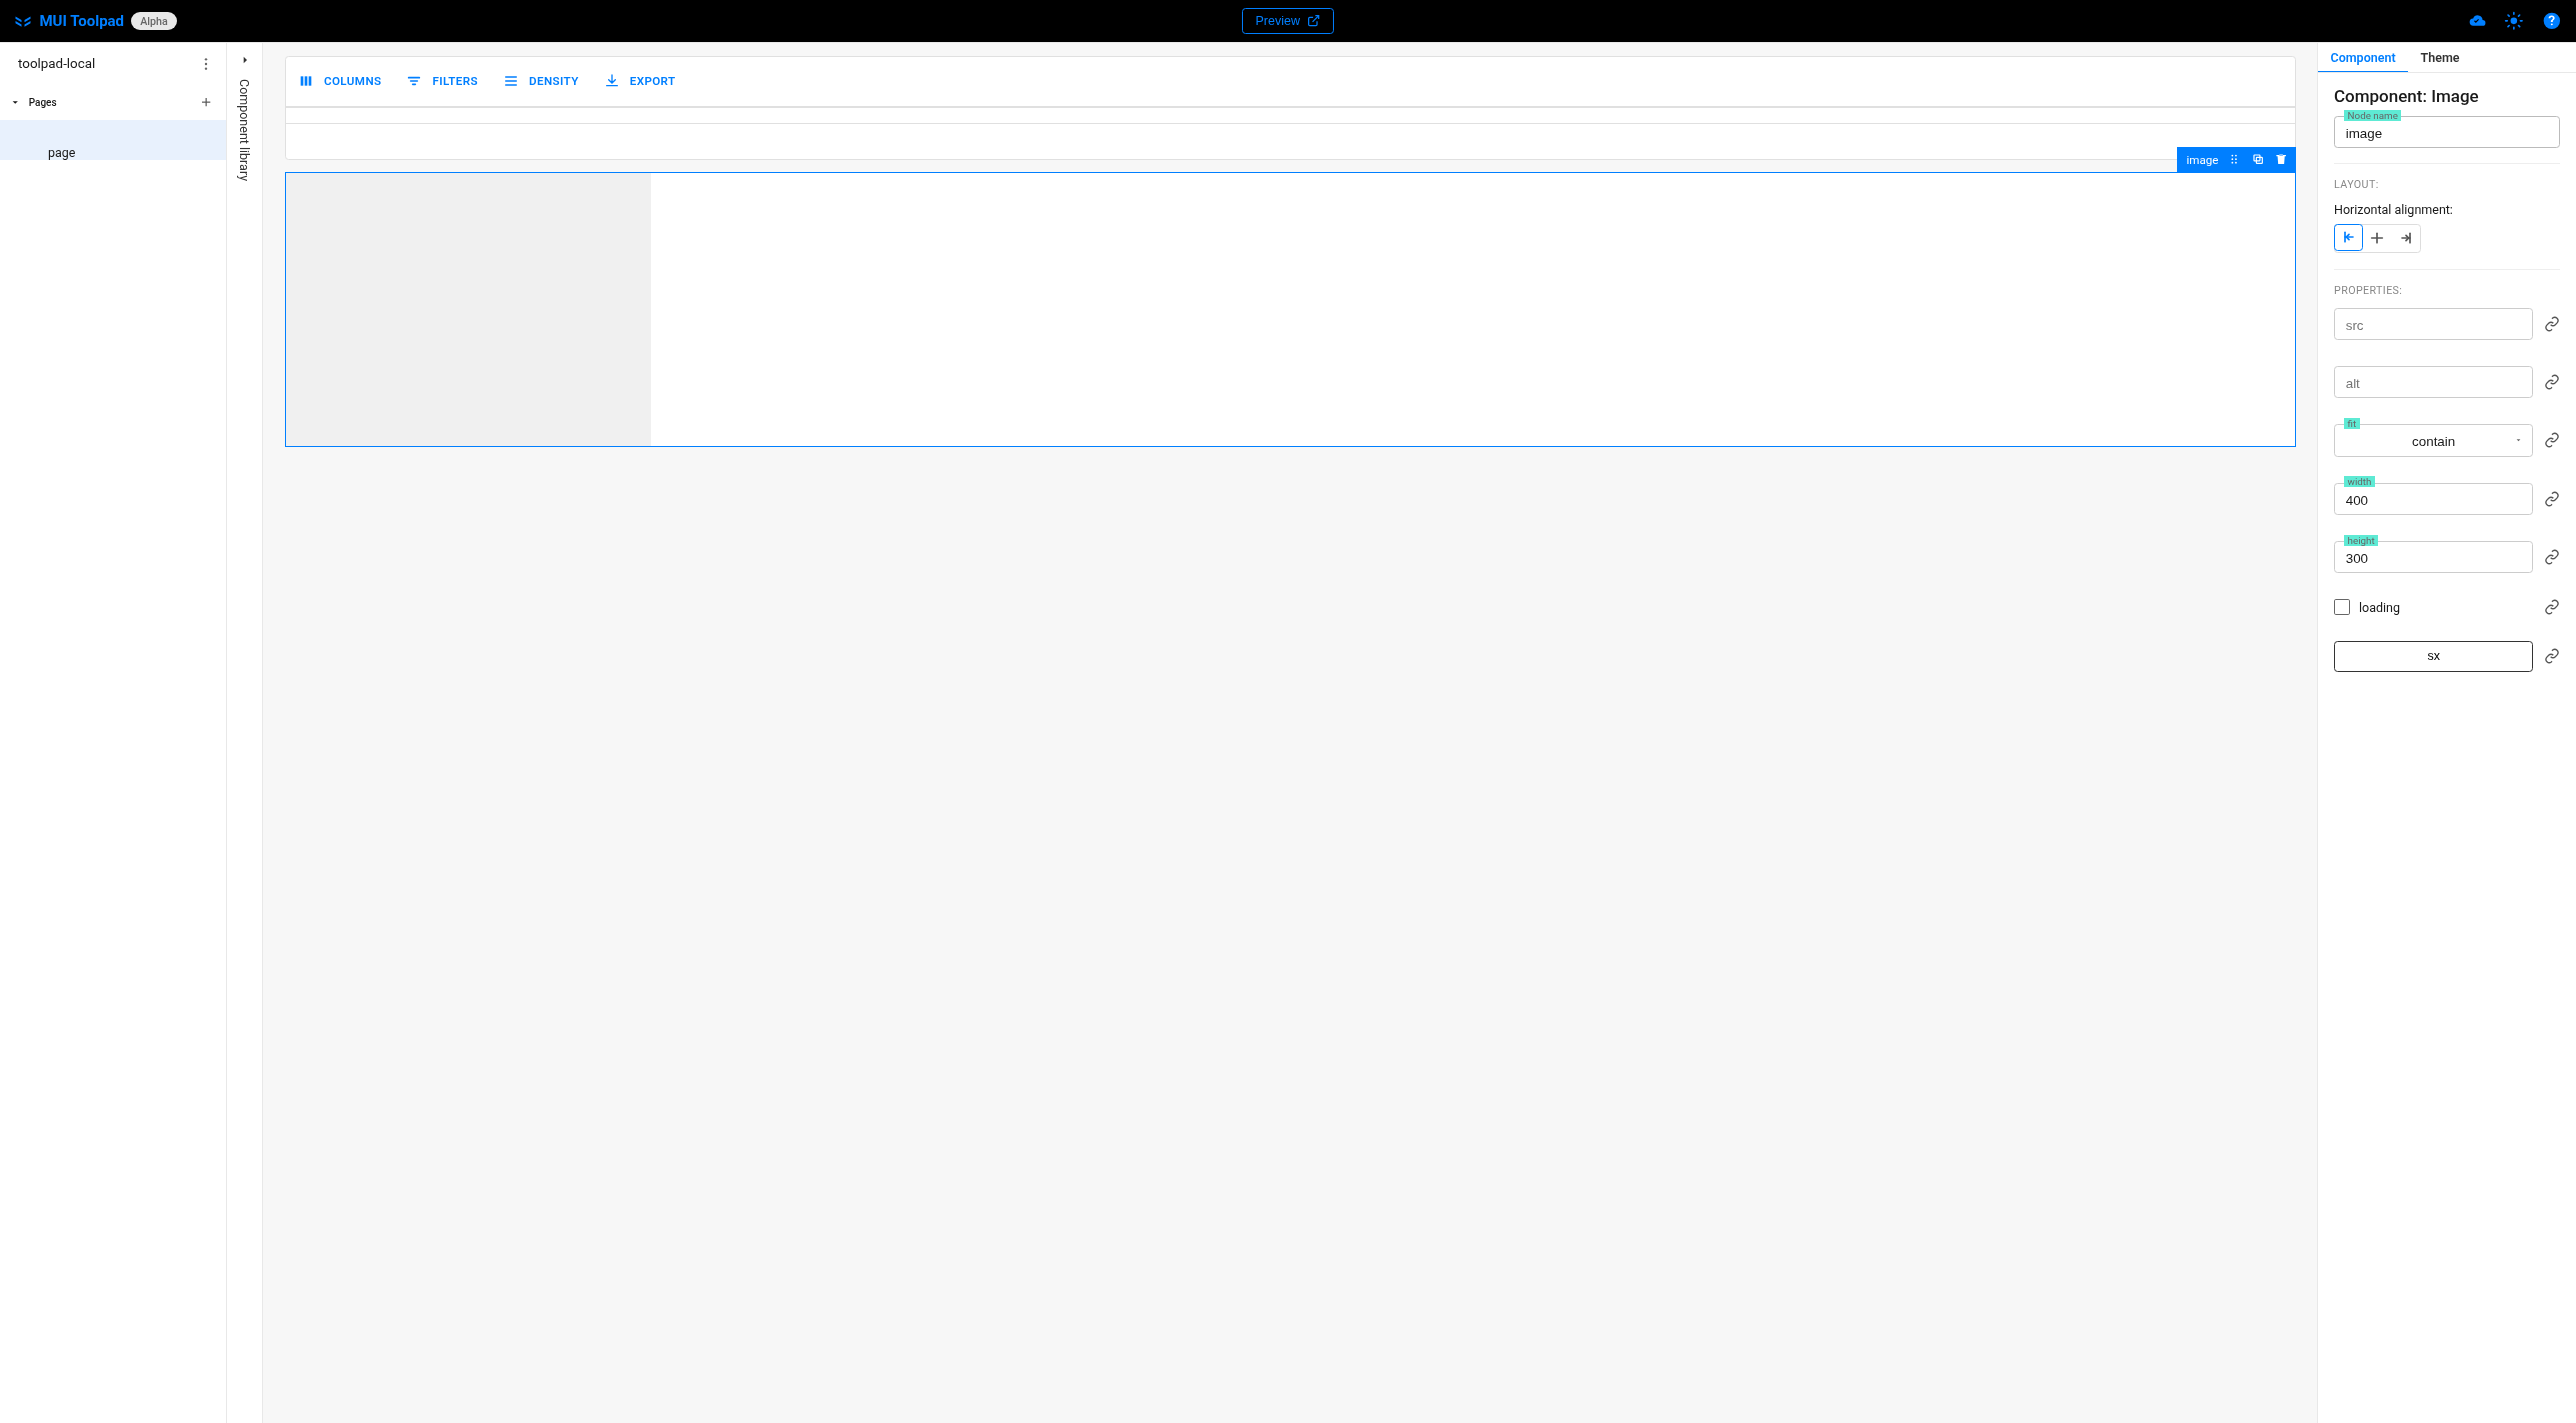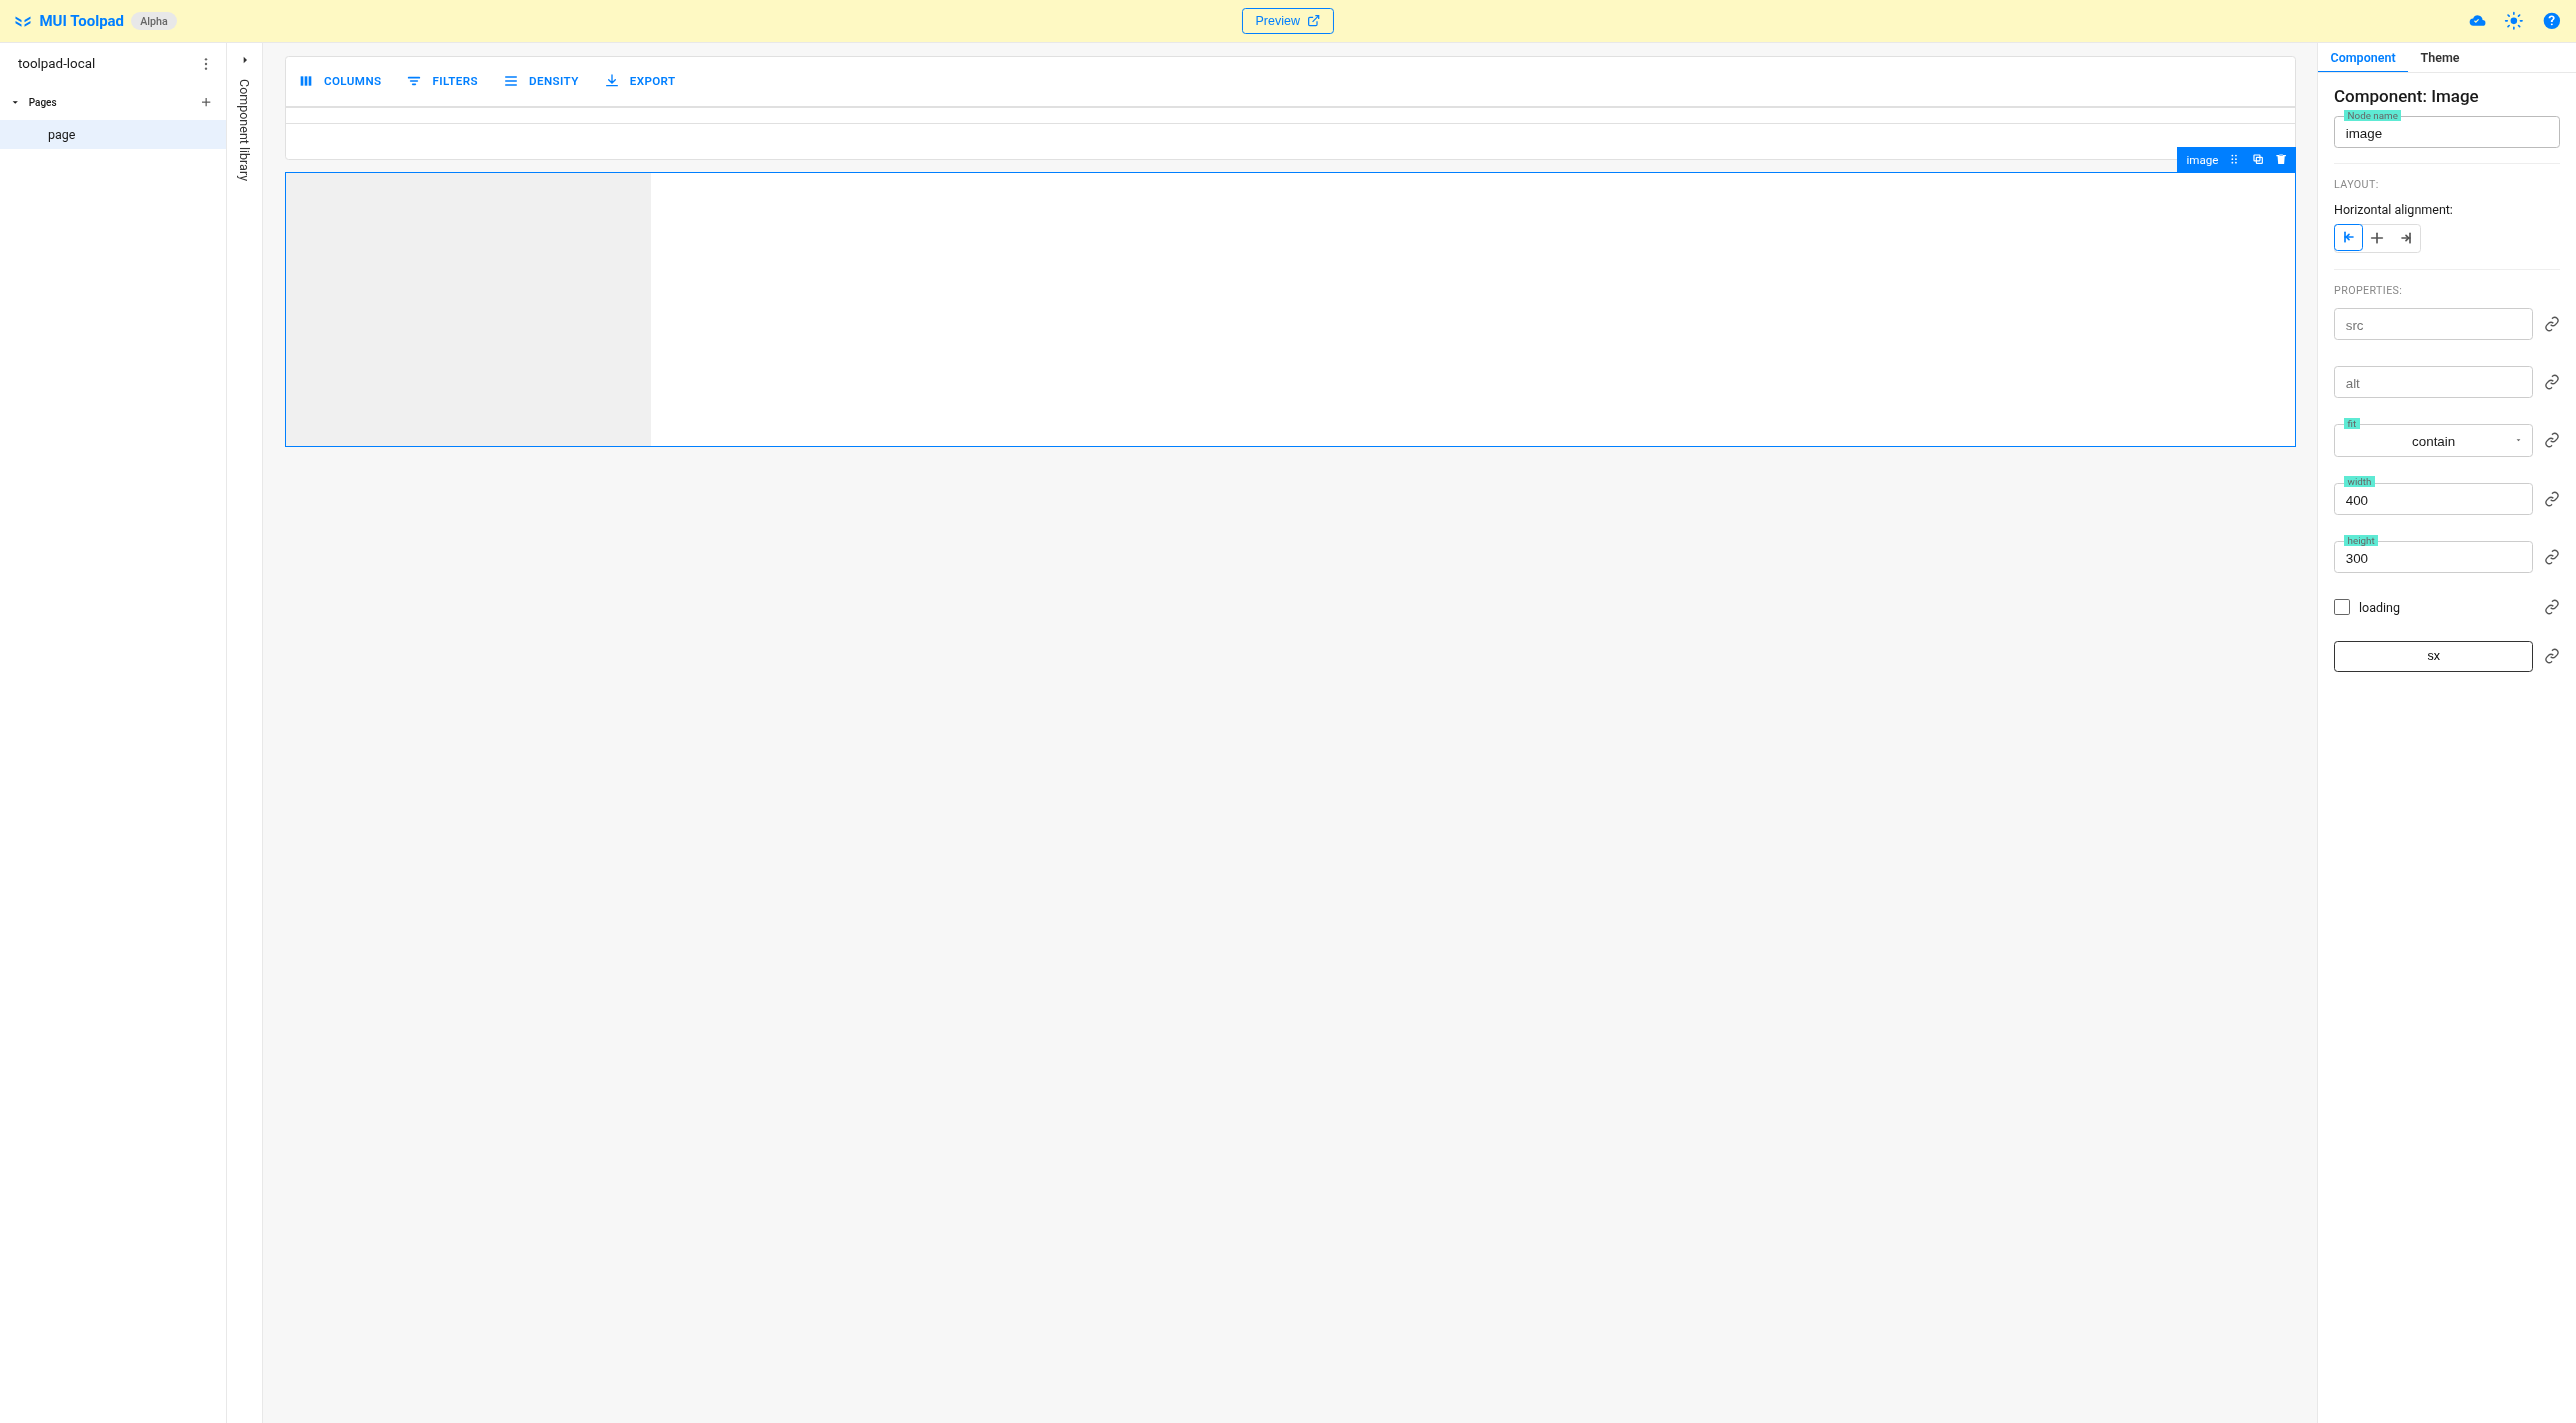--- a/index.html
+++ b/index.html
@@ -1,41 +1,41 @@
 <!DOCTYPE html>
 <html style="font-size:14.3px"><head>
 <meta charset="utf-8">
 <style>
 * { box-sizing: border-box; margin: 0; padding: 0; }
 body { font-family: -apple-system, BlinkMacSystemFont, "Segoe UI", Roboto, "Helvetica Neue", sans-serif; background: #f7f7f7; color: #1a1a1a; overflow: hidden; }
 .root { display: flex; flex-direction: column; height: 100vh; }
 
 
-.header { height: 43px; background: #fef9c3; border-bottom: 0.9px solid #e8e8e8; display: flex; align-items: center; padding: 0 14.3px; position: relative; }
+.header { height: 43px; background: #000000; border-bottom: 0.9px solid #e8e8e8; display: flex; align-items: center; padding: 0 14.3px; position: relative; }
 .header-left { display: flex; align-items: center; gap: 7.2px; }
 .logo { width: 18px; height: 18px; color: #007FFF; }
 .app-title { color: #007FFF; font-weight: 700; font-size: 15px; }
 .alpha-chip { background: #e8e8e8; color: #666; font-size: 10.7px; padding: 2.7px 9px; border-radius: 10.7px; font-weight: 500; }
 .header-center { position: absolute; left: 50%; transform: translateX(-50%); }
 .preview-btn { display: flex; align-items: center; gap: 7.2px; border: 0.9px solid #007FFF; background: transparent; color: #007FFF; padding: 5.4px 12.5px; border-radius: 3.6px; font-size: 12.5px; font-weight: 500; cursor: pointer; }
 .header-right { margin-left: auto; display: flex; align-items: center; gap: 18px; }
 .header-icon { width: 19.7px; height: 19.7px; color: #007FFF; cursor: pointer; }
 
 
 .body { flex: 1; display: flex; overflow: hidden; }
 
 
 .sidebar { width: 227px; background: #fff; border-right: 0.9px solid #e8e8e8; display: flex; flex-direction: column; }
 .sidebar-header { height: 41px; display: flex; align-items: center; padding: 0 12.5px 0 18px; }
 .app-name { font-size: 13.4px; font-weight: 400; flex: 1; }
 .more-icon { width: 16px; height: 16px; color: #666; }
 .tree-group { height: 36px; display: flex; align-items: center; padding: 0 12.5px 0 9px; font-size: 10px; font-weight: 500; }
 .tree-group .chevron { width: 12.5px; height: 12.5px; margin-right: 7.2px; }
 .tree-group .add { width: 14.3px; height: 14.3px; margin-left: auto; color: #555; }
-.tree-item { height: 29px; display: flex; align-items: center; padding-left: 48px; font-size: 12.5px; cursor: pointer; }
+.tree-item { height: 40px; display: flex; align-items: flex-end; padding-left: 48px; font-size: 12.5px; cursor: pointer; }
 .tree-item.selected { background: #e8f1fd; }
 
 
 .lib-rail { width: 36px; background: #fff; border-right: 0.9px solid #e8e8e8; display: flex; flex-direction: column; align-items: center; }
 .lib-toggle { width: 16px; height: 16px; margin-top: 9px; color: #333; }
 .lib-text { writing-mode: vertical-rl; text-orientation: mixed; font-size: 12.5px; margin-top: 10.7px; color: #333; font-weight: 400; }
 
 
 .canvas { flex: 1; background: #f7f7f7; padding: 12.5px 21.5px; overflow: auto; }
 .datagrid { background: #fff; border: 0.9px solid #e0e0e0; border-radius: 3.6px; }

